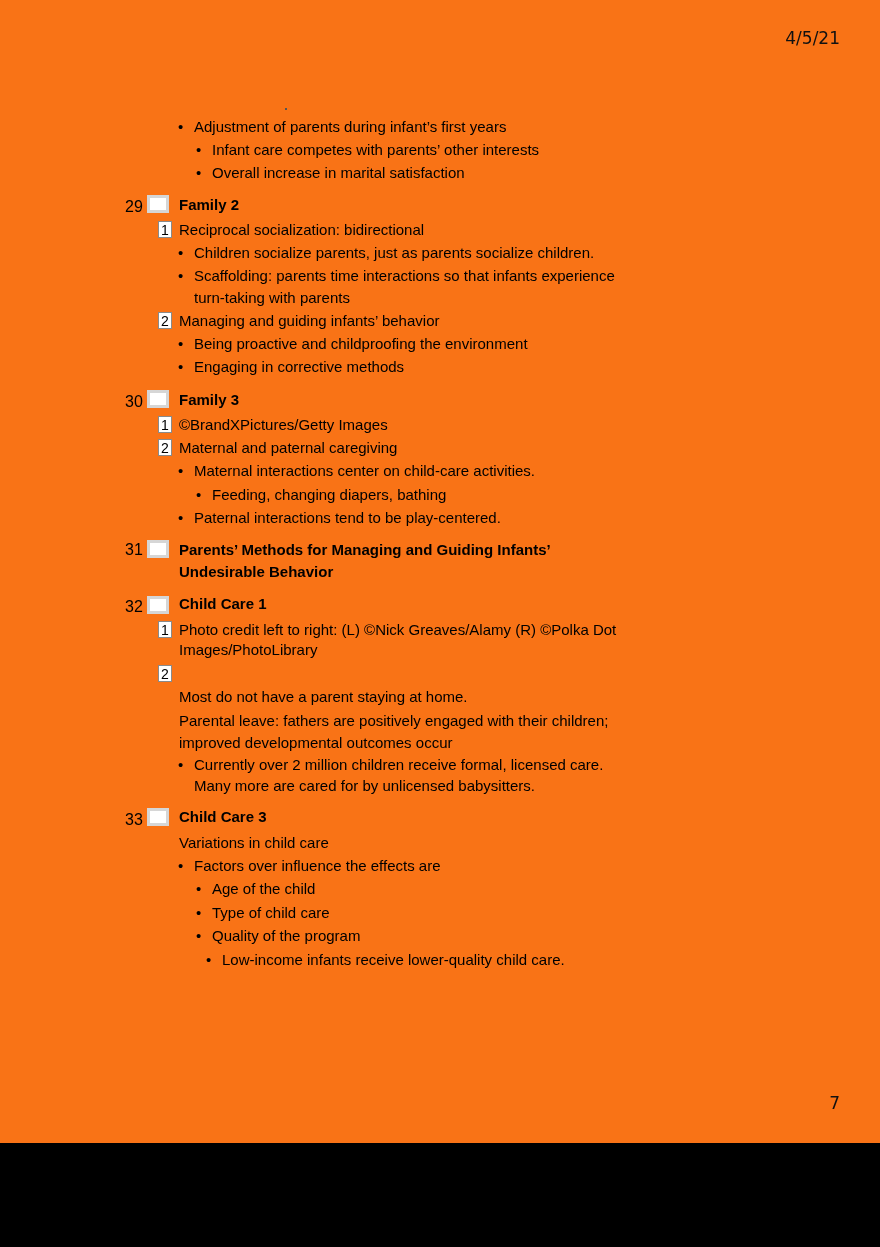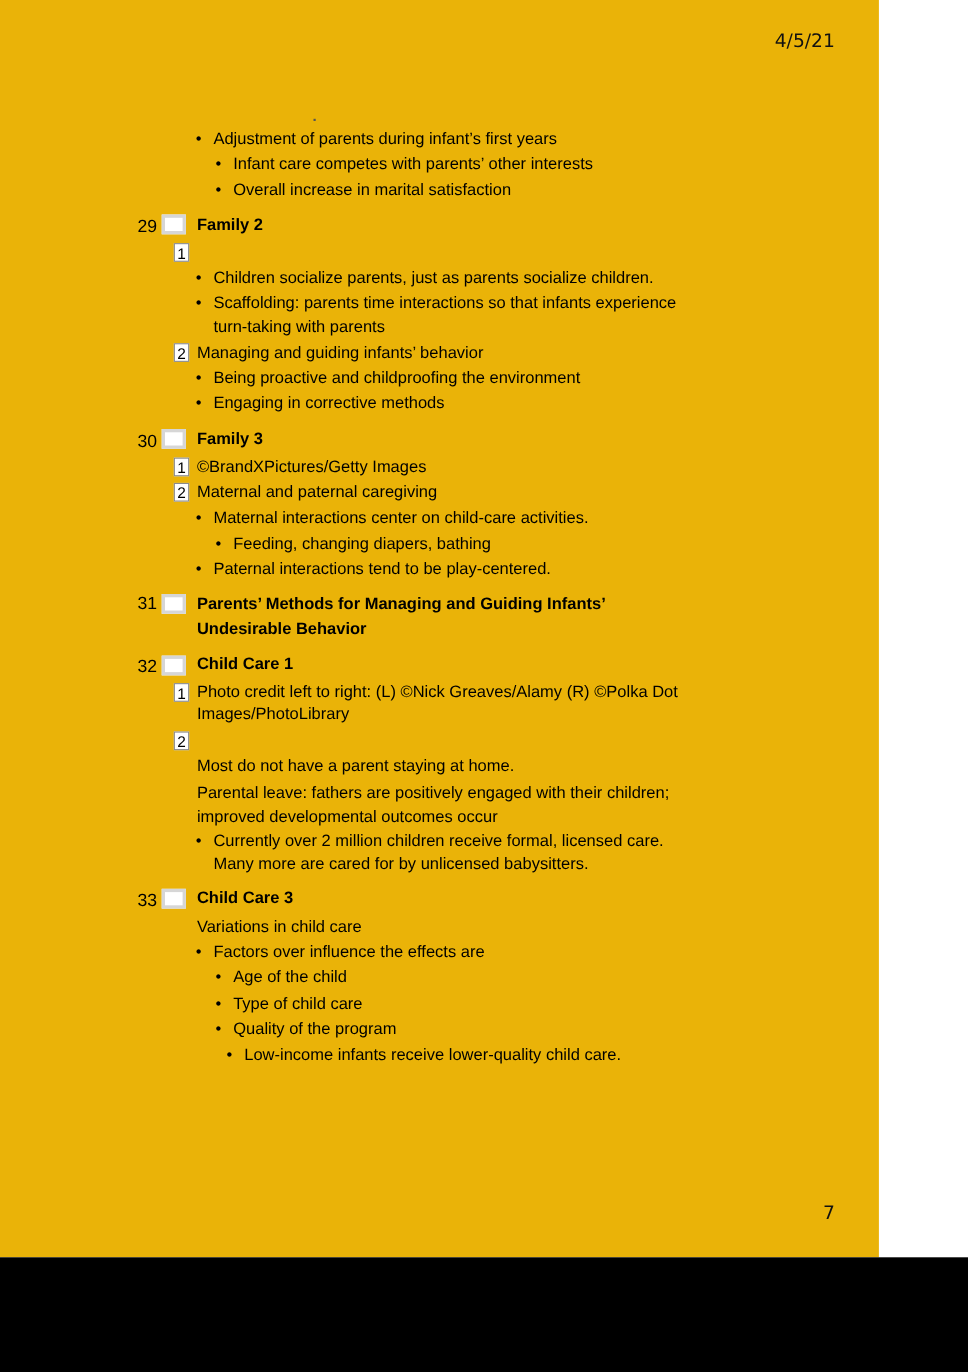--- a/index.html
+++ b/index.html
@@ -1,17 +1,17 @@
 <!DOCTYPE html>
 <html><head>
 <meta charset="utf-8">
 <style>
   html, body { margin: 0; padding: 0; }
   body { width: 880px; height: 1247px; position: relative; background: #fff; font-family: "Liberation Sans", sans-serif; color: #000; overflow: hidden; }
-  .page { position: absolute; left: 0; top: 0; width: 799px; height: 1143px; background: #eab308; }
+  .page { position: absolute; left: 0; top: 0; width: 880px; height: 1143px; background: #f97316; }
   .footer-bar { position: absolute; left: 0; top: 1143px; width: 880px; height: 104px; background: #000; }
   .date { position: absolute; right: 40px; top: 28px; font-size: 17px; font-family: "DejaVu Sans", sans-serif; color: #111; }
   .pagenum { position: absolute; right: 40px; top: 1093px; font-size: 17px; font-family: "DejaVu Sans", sans-serif; color: #111; }
   .line { position: absolute; font-size: 15px; line-height: 21px; white-space: nowrap; }
   .bold { font-weight: bold; }
   .bullet::before { content: "•"; position: absolute; left: -16px; }
   .slide-num { position: absolute; font-size: 16px; }
   .thumb { position: absolute; width: 22px; height: 18px; border: 3px solid #d6d6d6; background: #fff; box-sizing: border-box; }
   .note-num { position: absolute; width: 14px; height: 17px; border: 1px solid #8a8a8a; font-size: 14px; line-height: 17px; text-align: center; box-sizing: border-box; background:#fff; }
   .dot { position: absolute; left: 285px; top: 108px; width: 2px; height: 2px; background: #555; }
@@ -24,20 +24,21 @@
   <div class="dot"></div>
 
   <div class="line bullet" style="left:194px;top:116px;">Adjustment of parents during infant’s first years</div>
   <div class="line bullet" style="left:212px;top:139px;">Infant care competes with parents’ other interests</div>
   <div class="line bullet" style="left:212px;top:162px;">Overall increase in marital satisfaction</div>
 
   <div class="slide-num" style="left:125px;top:198px;">29</div>
   <div class="thumb" style="left:147px;top:195px;"></div>
   <div class="line bold" style="left:179px;top:194px;">Family 2</div>
   <div class="note-num" style="left:158px;top:221px;">1</div>
+  <div class="line" style="left:179px;top:219px;">Reciprocal socialization: bidirectional</div>
   <div class="line bullet" style="left:194px;top:242px;">Children socialize parents, just as parents socialize children.</div>
   <div class="line bullet" style="left:194px;top:265px;">Scaffolding: parents time interactions so that infants experience</div>
   <div class="line" style="left:194px;top:287px;">turn-taking with parents</div>
   <div class="note-num" style="left:158px;top:312px;">2</div>
   <div class="line" style="left:179px;top:310px;">Managing and guiding infants’ behavior</div>
   <div class="line bullet" style="left:194px;top:333px;">Being proactive and childproofing the environment</div>
   <div class="line bullet" style="left:194px;top:356px;">Engaging in corrective methods</div>
 
   <div class="slide-num" style="left:125px;top:393px;">30</div>
   <div class="thumb" style="left:147px;top:390px;"></div>

